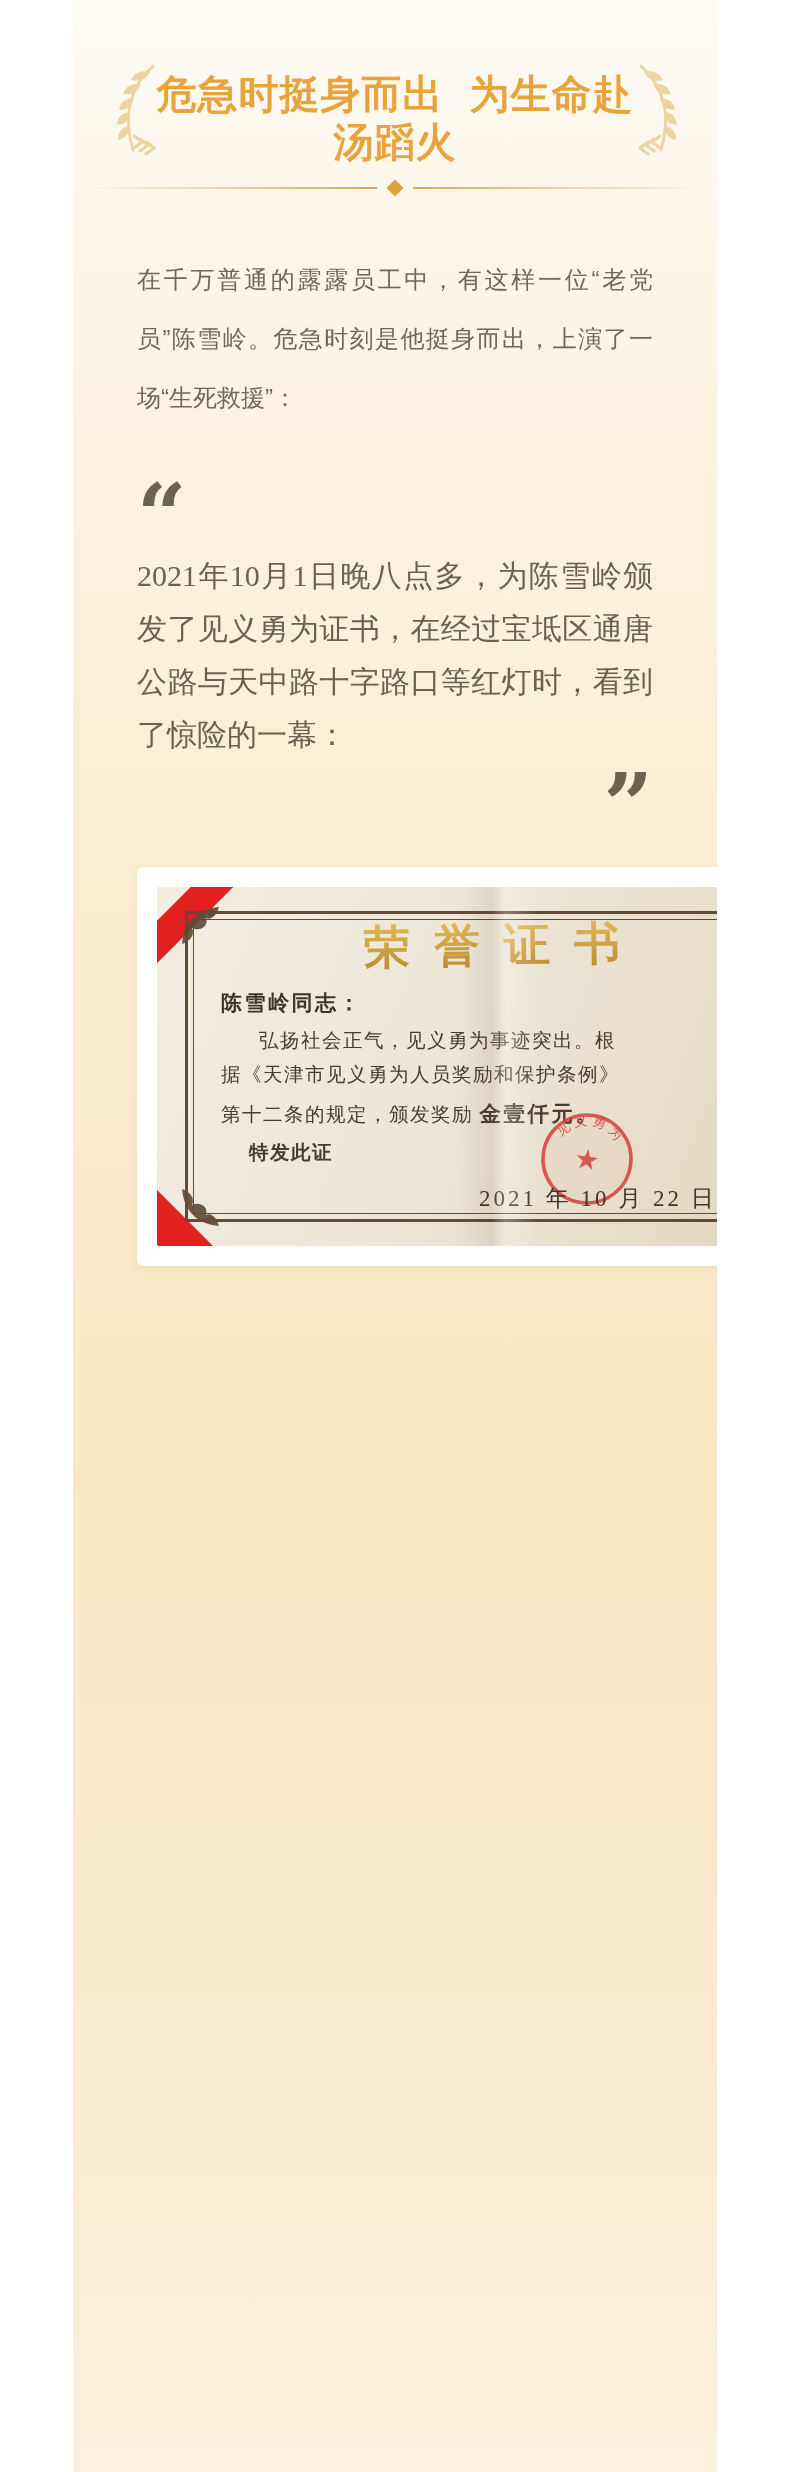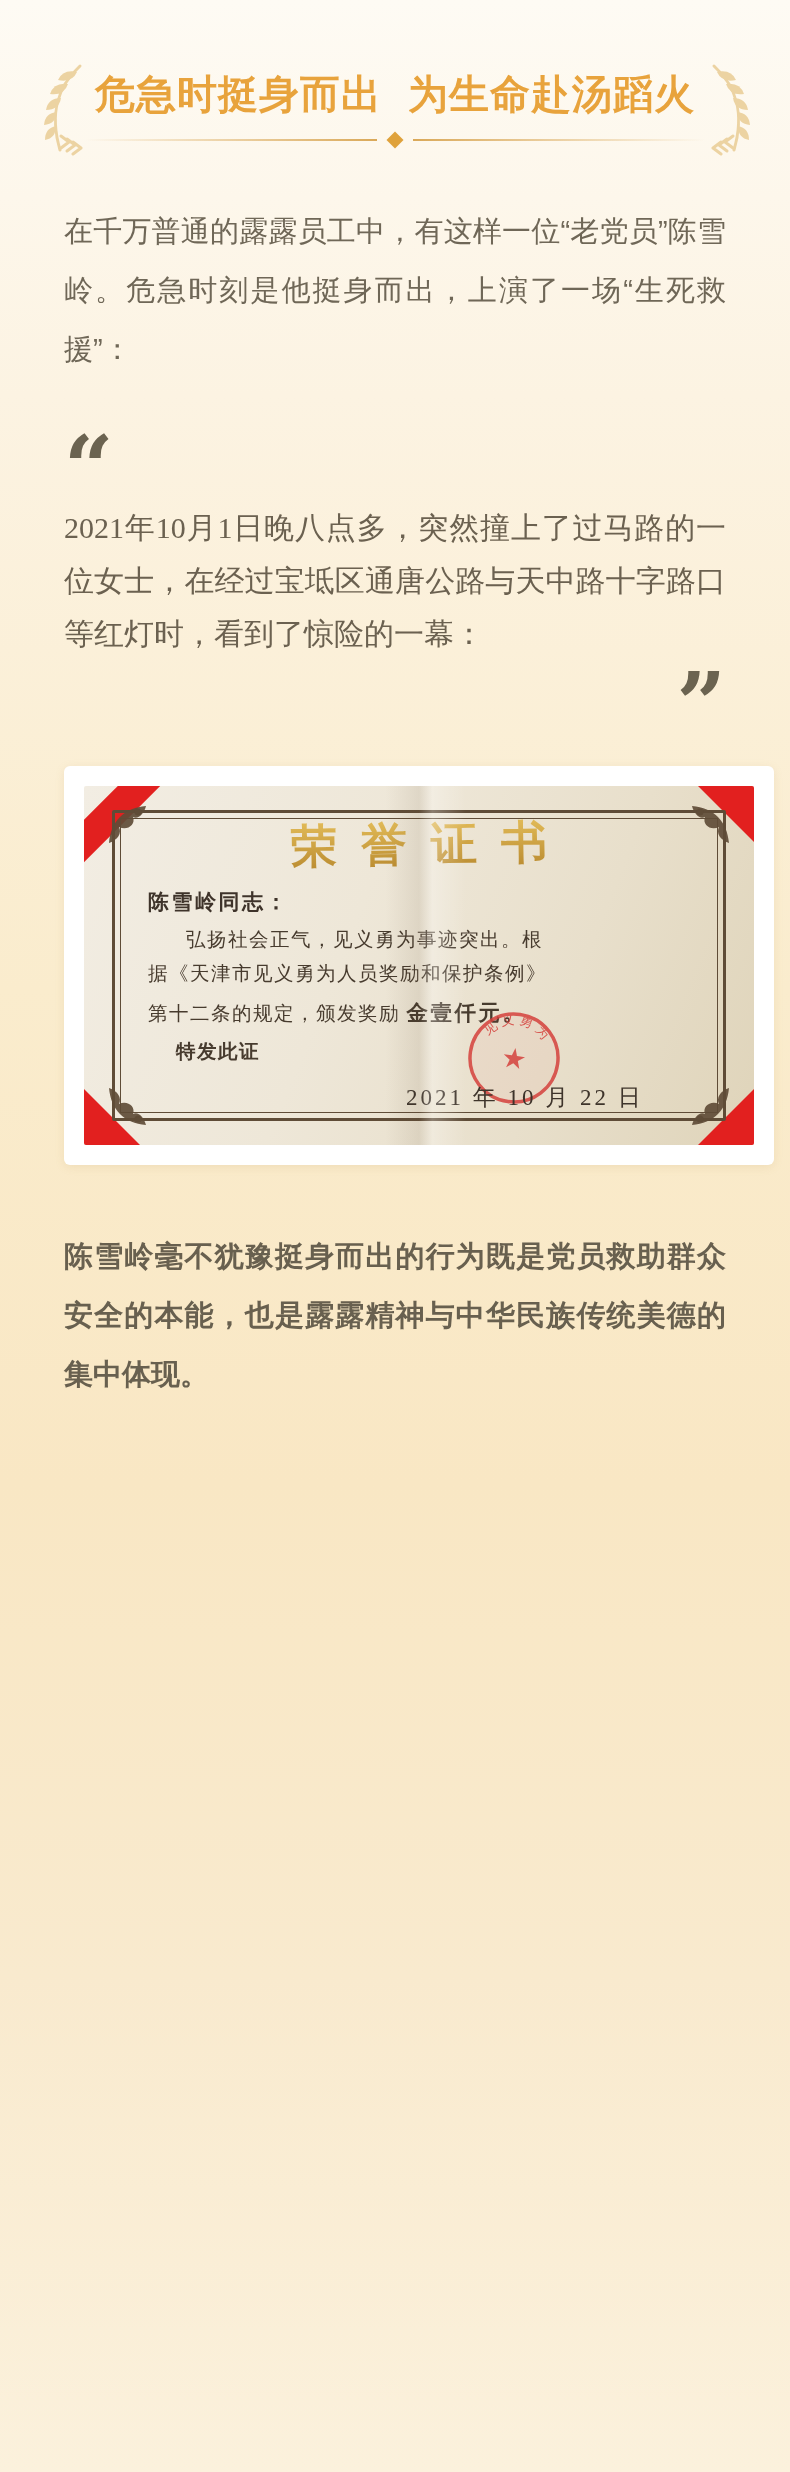--- a/index.html
+++ b/index.html
@@ -1,18 +1,18 @@
 <!DOCTYPE html>
 <html><head>
 <meta charset="utf-8">
 <style>
   html,body { margin:0; padding:0; background:#ffffff; }
   .page {
     position:relative;
-    width:790px; min-height:2472px;
+    width:644px; min-height:2472px;
     margin:0 auto;
     box-sizing:border-box;
     background:linear-gradient(180deg,#fefbf4 0%,#fcf3e2 16%,#faeccd 40%,#f9e7c4 60%,#f9eace 80%,#fbf1dc 100%);
     font-family:"Liberation Sans","DejaVu Sans",sans-serif;
     overflow:hidden;
   }
   
   .header { position:relative; padding-top:70px; }
   .laurel { position:absolute; top:60px; width:54px; height:96px; }
   .laurel.left { left:34px; }
@@ -24,21 +24,21 @@
   }
   .divider { display:flex; align-items:center; width:620px; margin:16px auto 0; }
   .divider .line { flex:1; height:2px; }
   .divider .line.l { background:linear-gradient(90deg,rgba(214,160,72,0),rgba(214,160,72,.9)); }
   .divider .line.r { background:linear-gradient(270deg,rgba(214,160,72,0),rgba(214,160,72,.9)); }
   .diamond { width:12px; height:12px; background:#DFA23B; transform:rotate(45deg); margin:0 12px; flex:0 0 auto; }
 
   
   .content { padding:0 64px; }
   .para {
-    font-size:29px; line-height:59px; color:#6F6757;
+    font-size:24px; line-height:59px; color:#6F6757;
     text-align:justify; margin:0;
   }
   .para.intro { margin-top:56px; }
   .para.after1 { margin-top:66px; }
   .para.after2 { margin-top:62px; font-weight:bold; color:#68604F; padding-bottom:48px; }
 
   .quote-open, .quote-close {
     font-family:"DejaVu Serif","Liberation Serif",serif; font-weight:bold;
     font-size:86px; color:#6B6350; height:64px; line-height:84px;
   }
@@ -147,21 +147,21 @@
       <span class="line r"></span>
     </div>
   </div>
 
   <div class="content">
 
     <p class="para intro">在千万普通的露露员工中，有这样一位“老党员”陈雪岭。危急时刻是他挺身而出，上演了一场“生死救援”：</p>
 
     <div class="quote-open">“</div>
 
-    <p class="qpara first">2021年10月1日晚八点多，突然撞上了过马路的一位女士，在经过宝坻区通唐公路与天中路十字路口等红灯时，看到了惊险的一幕：</p>
+    <p class="qpara first">2021年10月1日晚八点多，为陈雪岭颁发了见义勇为证书，在经过宝坻区通唐公路与天中路十字路口等红灯时，看到了惊险的一幕：</p>
 
     <div class="quote-close">”</div>
 
     <div class="photo">
       <div class="cert">
         <div class="ribbon tl"></div>
         <div class="tri tr"></div>
         <div class="tri bl"></div>
         <div class="tri br"></div>
 
@@ -197,16 +197,15 @@
           <path id="sealArc" d="M18 52 A34 34 0 0 1 86 52" fill="none"></path>
           <text font-size="13" fill="#D5413C" letter-spacing="4" font-family="Liberation Serif, serif">
             <textPath href="#sealArc" startOffset="18%">见义勇为</textPath>
           </text>
           <text x="52" y="62" text-anchor="middle" font-size="28" fill="#D5413C">★</text>
         </svg>
         <div class="cert-line cert-date">2021 年 10 月 22 日</div>
       </div>
     </div>
 
-    <p class="para after2">陈雪岭毫不犹豫挺身而出的行为既是党员救助群众安全的本能，也是露露精神与中华民族传统美德的集中体现。</p>
 
   </div>
 </div>
 
 </body></html>

